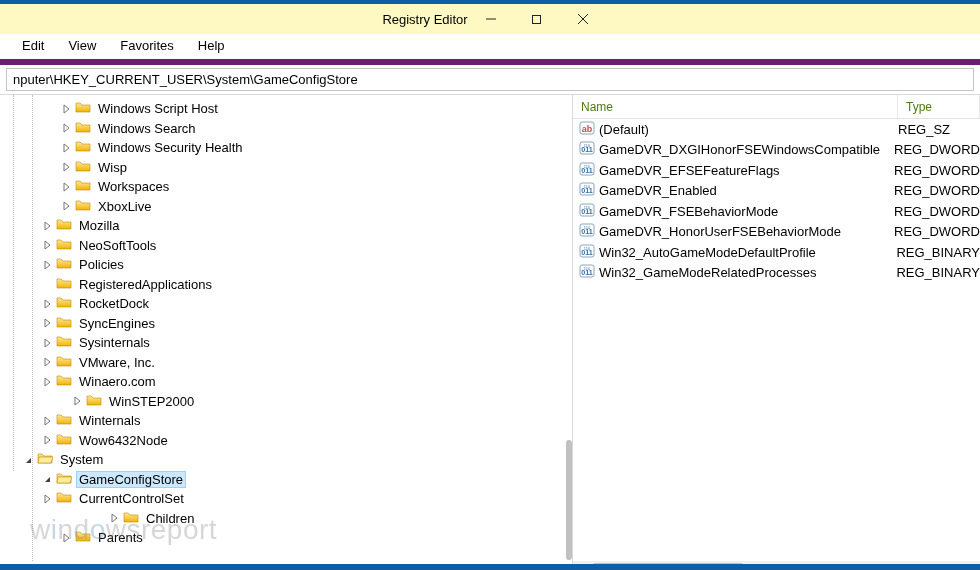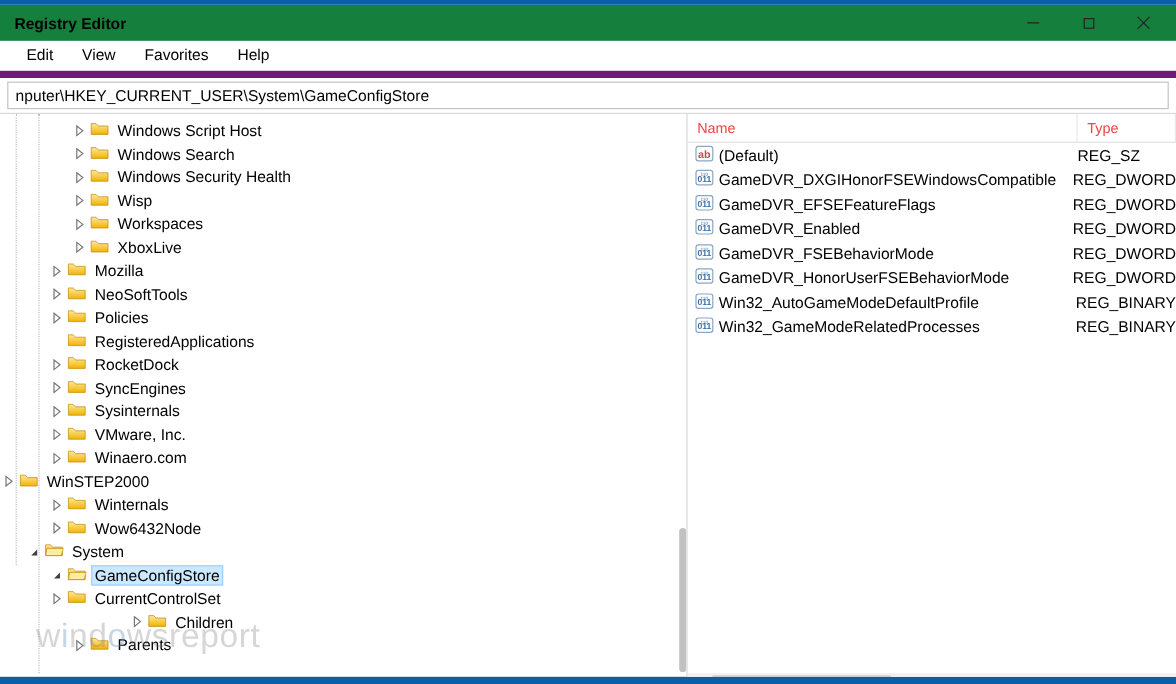--- a/index.html
+++ b/index.html
@@ -10,25 +10,24 @@
     width: 980px;
     height: 570px;
     overflow: hidden;
     position: relative;
     border-top: 4px solid #0b5fa8;
     border-bottom: 6px solid #0b5fa8;
   }
   .titlebar {
     display: flex;
     align-items: center;
-    justify-content: space-between;
+    justify-content: center;
     height: 30px;
     padding: 0 4px 0 12px;
-    background: #15803d;
-    font-weight: bold;
+    background: #fef9c3;
   }
   .titlebar .title { font-size: 13px; }
   .win-controls { display: flex; gap: 0; }
   .win-btn {
     width: 46px; height: 30px;
     display: flex; align-items: center; justify-content: center;
     font-size: 14px;
   }
   .menubar {
     display: flex;
@@ -102,21 +101,21 @@
     flex: 1;
     overflow: hidden;
     position: relative;
   }
   .list-header {
     display: flex;
     border-bottom: 1px solid #e1e1e1;
     height: 24px;
     align-items: center;
     font-size: 12px;
-    color: #ef4444;
+    color: #4d7c0f;
   }
   .list-header .col {
     padding: 0 8px;
     border-right: 1px solid #e8e8e8;
     height: 100%;
     display: flex;
     align-items: center;
   }
   .col-name { width: 325px; }
   .col-type { flex: 1; }
@@ -377,21 +376,21 @@
           <span class="expander">
             <svg width="10" height="10">
               <path d="M2 1 L7 5 L2 9 Z" fill="none" stroke="#777" stroke-width="1"></path>
             </svg>
           </span>
           <span><svg class="folder-icon" viewBox="0 0 16 14">
               <path d="M1 3 L5 3 L7 5 L15 5 L15 12 L1 12 Z" fill="url(#fold-grad)" stroke="#c08a00" stroke-width="0.6"></path>
             </svg></span>
           <span class="tree-label">Winaero.com</span>
         </div>
-        <div class="tree-row" style="">
+        <div class="tree-row" style="padding-left: 40px; margin-left: 30px;">
           <span class="expander">
             <svg width="10" height="10">
               <path d="M2 1 L7 5 L2 9 Z" fill="none" stroke="#777" stroke-width="1"></path>
             </svg>
           </span>
           <span><svg class="folder-icon" viewBox="0 0 16 14">
               <path d="M1 3 L5 3 L7 5 L15 5 L15 12 L1 12 Z" fill="url(#fold-grad)" stroke="#c08a00" stroke-width="0.6"></path>
             </svg></span>
           <span class="tree-label">WinSTEP2000</span>
         </div>

